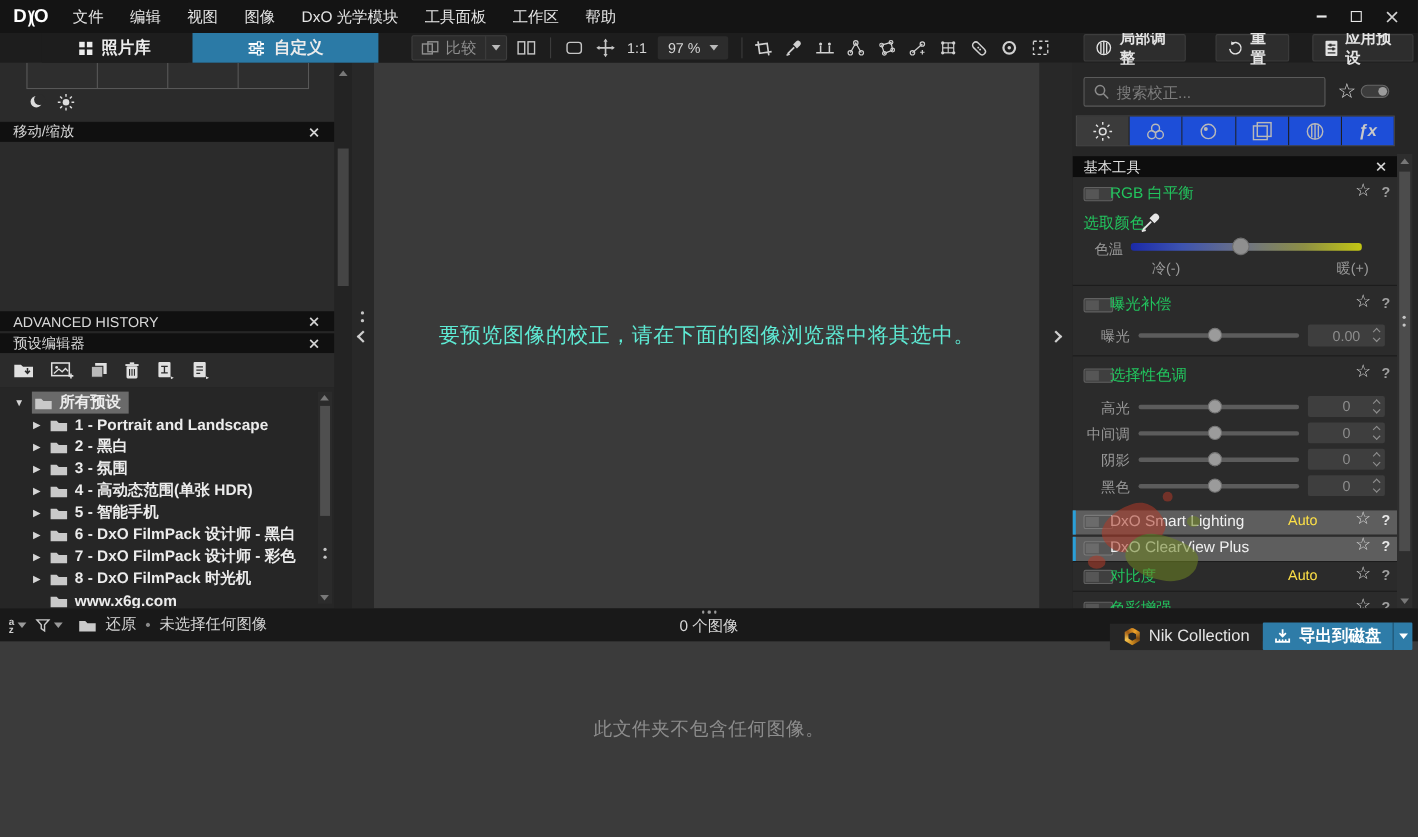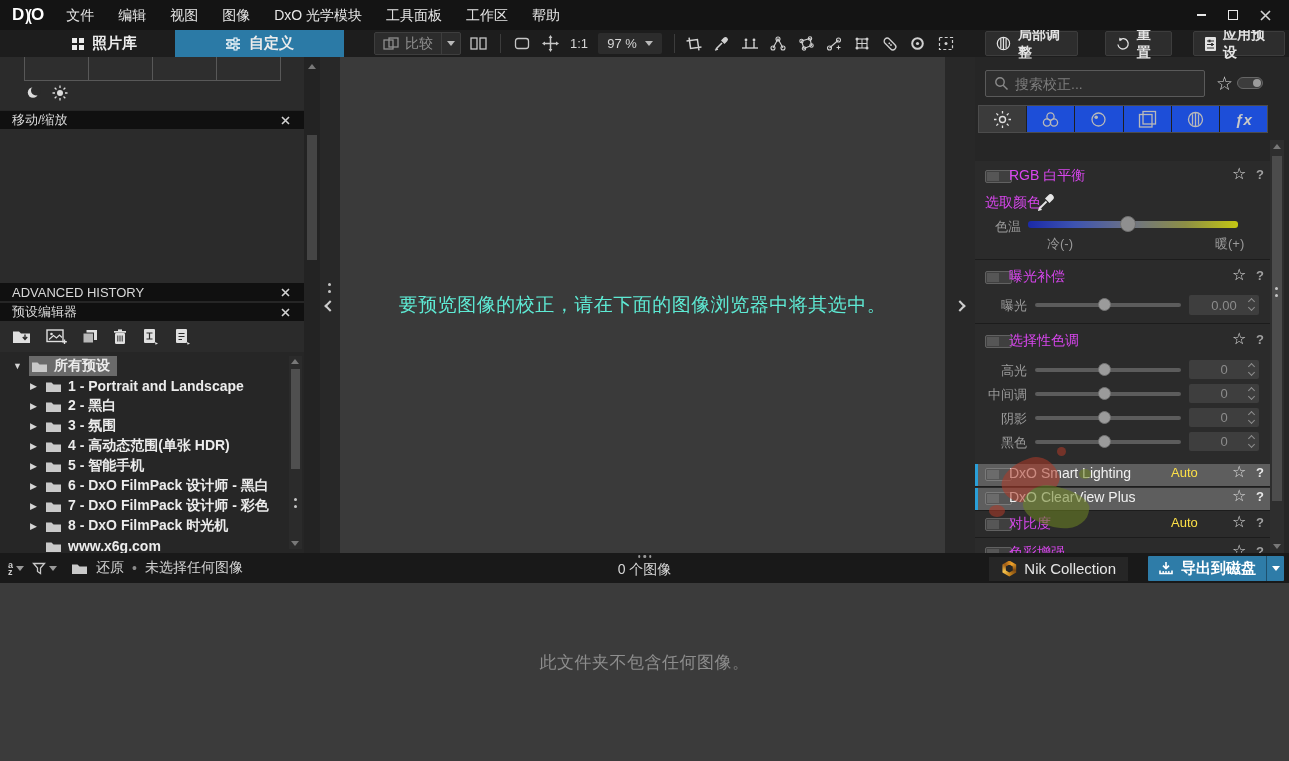--- a/index.html
+++ b/index.html
@@ -85,21 +85,21 @@
   .ttabs{position:absolute;left:3px;top:48px;width:290px;height:28px;display:flex;border:1px solid #4c4c4c;background:#1f1f1f}
   .ttab{flex:1;background:#1d4ed8;display:flex;align-items:center;justify-content:center;border-right:1px solid #1f1f1f;color:#c2c2c2}
   .ttab:last-child{border-right:none}
   .ttab.on{background:#3b3b3b}
   .fx{font-size:15px;font-style:italic;color:#c8c8c8;font-weight:bold}
   .rhead{position:absolute;left:0;top:85px;width:295px;height:19px;background:#0d0d0d;color:#e0e0e0;font-size:13px;display:flex;align-items:center;padding:0 10px}
   .rbody{position:absolute;left:0;top:104px;width:295px;height:392px;background:#2b2b2b}
   .trow-r{position:absolute;left:0;width:295px}
   .chk{position:absolute;left:10px;top:4px;width:27px;height:13px;background:#3f3f3f;border:1px solid #616161;border-radius:2px}
   .chk i{position:absolute;left:1px;top:1px;width:12px;height:9px;background:#565656}
-  .tool-label{position:absolute;left:34px;top:1px;color:#d946ef;font-size:14px}
+  .tool-label{position:absolute;left:34px;top:1px;color:#22c55e;font-size:14px}
   .r-star{position:absolute;left:257px;top:0}
   .r-help{position:absolute;left:281px;top:1px;color:#a0a0a0;font-size:13px;font-weight:bold}
   .r-auto{position:absolute;left:196px;top:1px;color:#fde047;font-size:13px}
   .sl-label{position:absolute;left:0;width:52px;text-align:right;color:#9a9a9a;font-size:13px;top:2px}
   .track{position:absolute;height:4px;background:#5c5c5c;border-radius:2px;top:8px}
   .track .th{position:absolute;top:-5px;width:13px;height:13px;border-radius:50%;background:#9b9b9b;border:1px solid #747474}
   .vbox{position:absolute;left:214px;top:0;width:70px;height:20px;background:#3e3e3e;border-radius:2px;color:#8c8c8c;font-size:13px;display:flex;align-items:center;justify-content:center}
   .sp{position:absolute;right:5px;top:4px}
   .sp i{display:block;width:5px;height:5px;border-right:1.4px solid #8e8e8e;border-bottom:1.4px solid #8e8e8e}
   .sp .u{transform:rotate(-135deg);margin-bottom:1px}
@@ -118,21 +118,21 @@
   .w4{left:96px;top:60px;width:12px;height:10px;background:#6e8422;border-radius:50%}
   .w5{left:74px;top:38px;width:9px;height:9px;background:#b03a28;border-radius:50%}
 
   
   .bbar{position:absolute;left:0;top:553px;width:100%;height:30px;background:#191919;z-index:18}
   .grip{position:absolute;left:50%;top:2px;transform:translateX(-50%);display:flex;gap:3px}
   .grip i{width:2.5px;height:2.5px;border-radius:50%;background:#9a9a9a}
   .bleft{position:absolute;left:8px;top:0;height:30px;display:flex;align-items:center;gap:8px;color:#d4d4d4;font-size:14px}
   .sortic{display:flex;flex-direction:column;line-height:7px;font-size:9px;color:#d0d0d0;font-weight:bold;margin-top:1px}
   .bcount{position:absolute;left:50%;top:8px;transform:translateX(-50%);color:#d8d8d8;font-size:14px}
-  .bright{position:absolute;right:5px;top:3px;display:flex;gap:20px;align-items:center}
+  .bright{position:absolute;right:5px;top:13px;display:flex;gap:0;align-items:center}
   .nik-btn{height:24px;background:#262626;display:flex;align-items:center;gap:7px;padding:0 12px;color:#e6e6e6;font-size:15px}
   .hex{width:16px;height:16px;background:conic-gradient(from 30deg,#f0a32a,#7e4a12,#c8851c,#f3c14e,#a05c14,#f0a32a);clip-path:polygon(50% 0,93% 25%,93% 75%,50% 100%,7% 75%,7% 25%);position:relative}
   .hex:after{content:"";position:absolute;inset:4px;background:#262626;clip-path:polygon(50% 0,93% 25%,93% 75%,50% 100%,7% 75%,7% 25%)}
   .exp-btn{height:25px;background:#2e7ca8;display:flex;align-items:stretch;color:#fff;font-size:15px;font-weight:bold;border-radius:1px}
   .exp-main{display:flex;align-items:center;gap:7px;padding:0 10px}
   .exp-dd{width:18px;border-left:1px solid rgba(0,0,0,.35);display:flex;align-items:center;justify-content:center}
   .exp-dd .caret{border-top-color:#fff}
 
   
   .browser{position:absolute;left:0;top:583px;width:100%;height:178px;background:#3b3b3b;text-align:center}
@@ -588,20 +588,28 @@
         <svg width="19" height="19" viewBox="0 0 19 19">
             <circle cx="9.5" cy="9.5" r="7" fill="none" stroke="#b9b9b9" stroke-width="1.3"></circle>
             <path d="M6.5 4.2 V14.8 M9.5 2.5 V16.5 M12.5 4.2 V14.8" stroke="#b9b9b9" stroke-width="1.3"></path>
           </svg>
       </span>
       <span class="ttab">
         <span class="fx">ƒx</span>
       </span>
     </div>
 
+    <div class="rhead">
+      <span>基本工具</span>
+      <span class="x" style="margin-left:auto">
+          <svg class="xicon" width="9" height="9">
+            <path d="M1 1 L8 8 M8 1 L1 8" fill="none"></path>
+          </svg>
+        </span>
+    </div>
 
     <div class="rbody">
 
       <div class="trow-r" style="top:5px;height:24px">
         <span class="chk">
             <i></i>
           </span>
         <span class="tool-label">RGB 白平衡</span>
         <span class="star r-star">☆</span>
         <span class="r-help">?</span>

